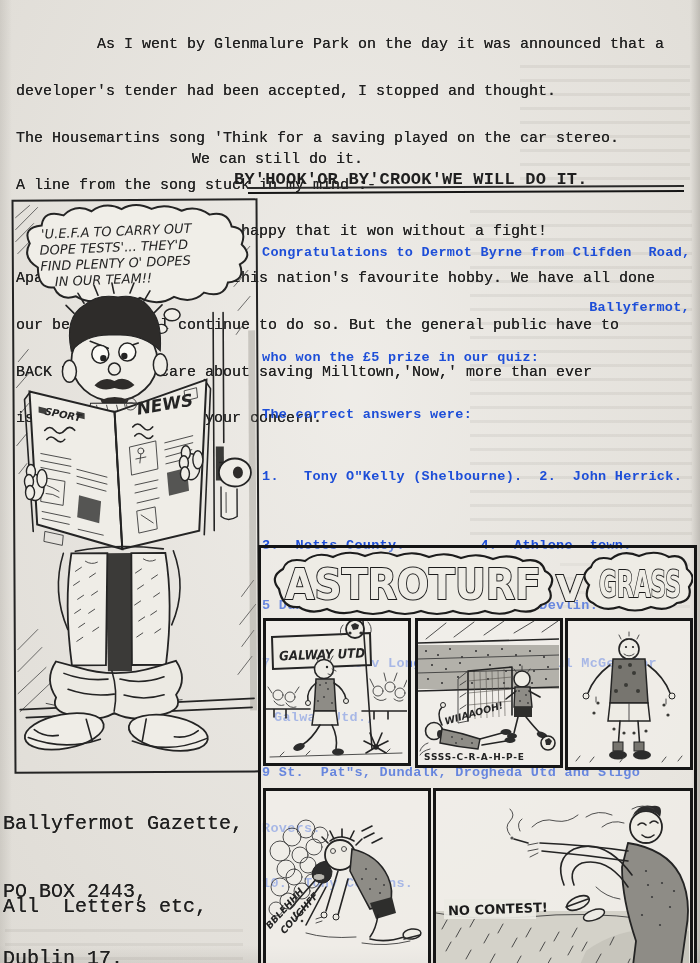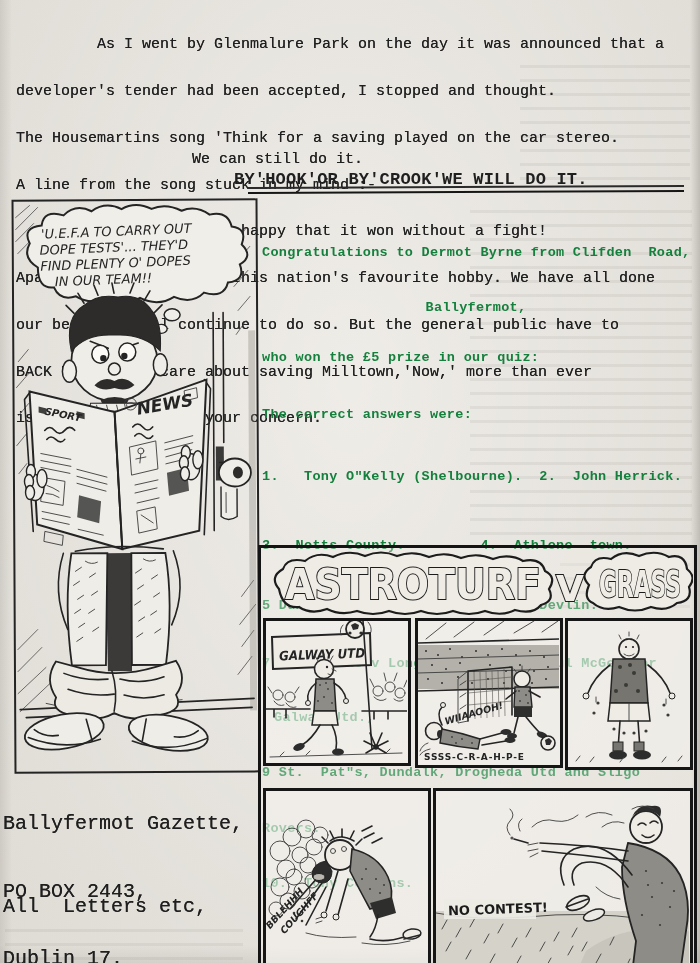--- a/index.html
+++ b/index.html
@@ -23,23 +23,23 @@
   .intro .ind5{padding-left:90px;}
   .slogan1{left:192px;top:151px;font-size:15px;white-space:pre;text-shadow:0 0 .5px rgba(25,25,25,.85);}
   .slogan2{left:234px;top:170px;font-size:17px;font-weight:bold;white-space:pre;letter-spacing:.2px;text-align:right;}
   .rule{left:248px;top:186px;width:436px;height:3px;border-top:2px solid #2a2a2a;
         border-bottom:2.5px solid #161616;transform:rotate(-.25deg);}
   
   .cartoon-box{left:13px;top:199px;width:246px;height:574px;border:2.5px solid #242424;
                transform:rotate(-.3deg);box-sizing:border-box;}
   
   .quiz{left:262px;top:214px;width:434px;font-size:13.5px;font-weight:bold;letter-spacing:.3px;
-        white-space:pre;color:#15803d;}
+        white-space:pre;color:#1d4ed8;}
   .quiz div{line-height:17px;}
-  .q-right{text-align:center;padding-right:6px;}
+  .q-right{text-align:right;padding-right:6px;}
   
   .comic-box{left:258px;top:545px;width:439px;height:425px;border:3.5px solid #141414;
              box-sizing:border-box;overflow:hidden;background:rgba(244,242,236,.35);}
   .panel{position:absolute;border:3.5px solid #161616;box-sizing:border-box;background:rgba(247,245,239,.45);}
   .p1{left:2px;top:70px;width:148px;height:148px;}
   .p2{left:154px;top:70px;width:148px;height:150px;}
   .p3{left:304px;top:70px;width:128px;height:152px;}
   .p4{left:2px;top:240px;width:168px;height:190px;}
   .p5{left:172px;top:240px;width:260px;height:190px;}
   

